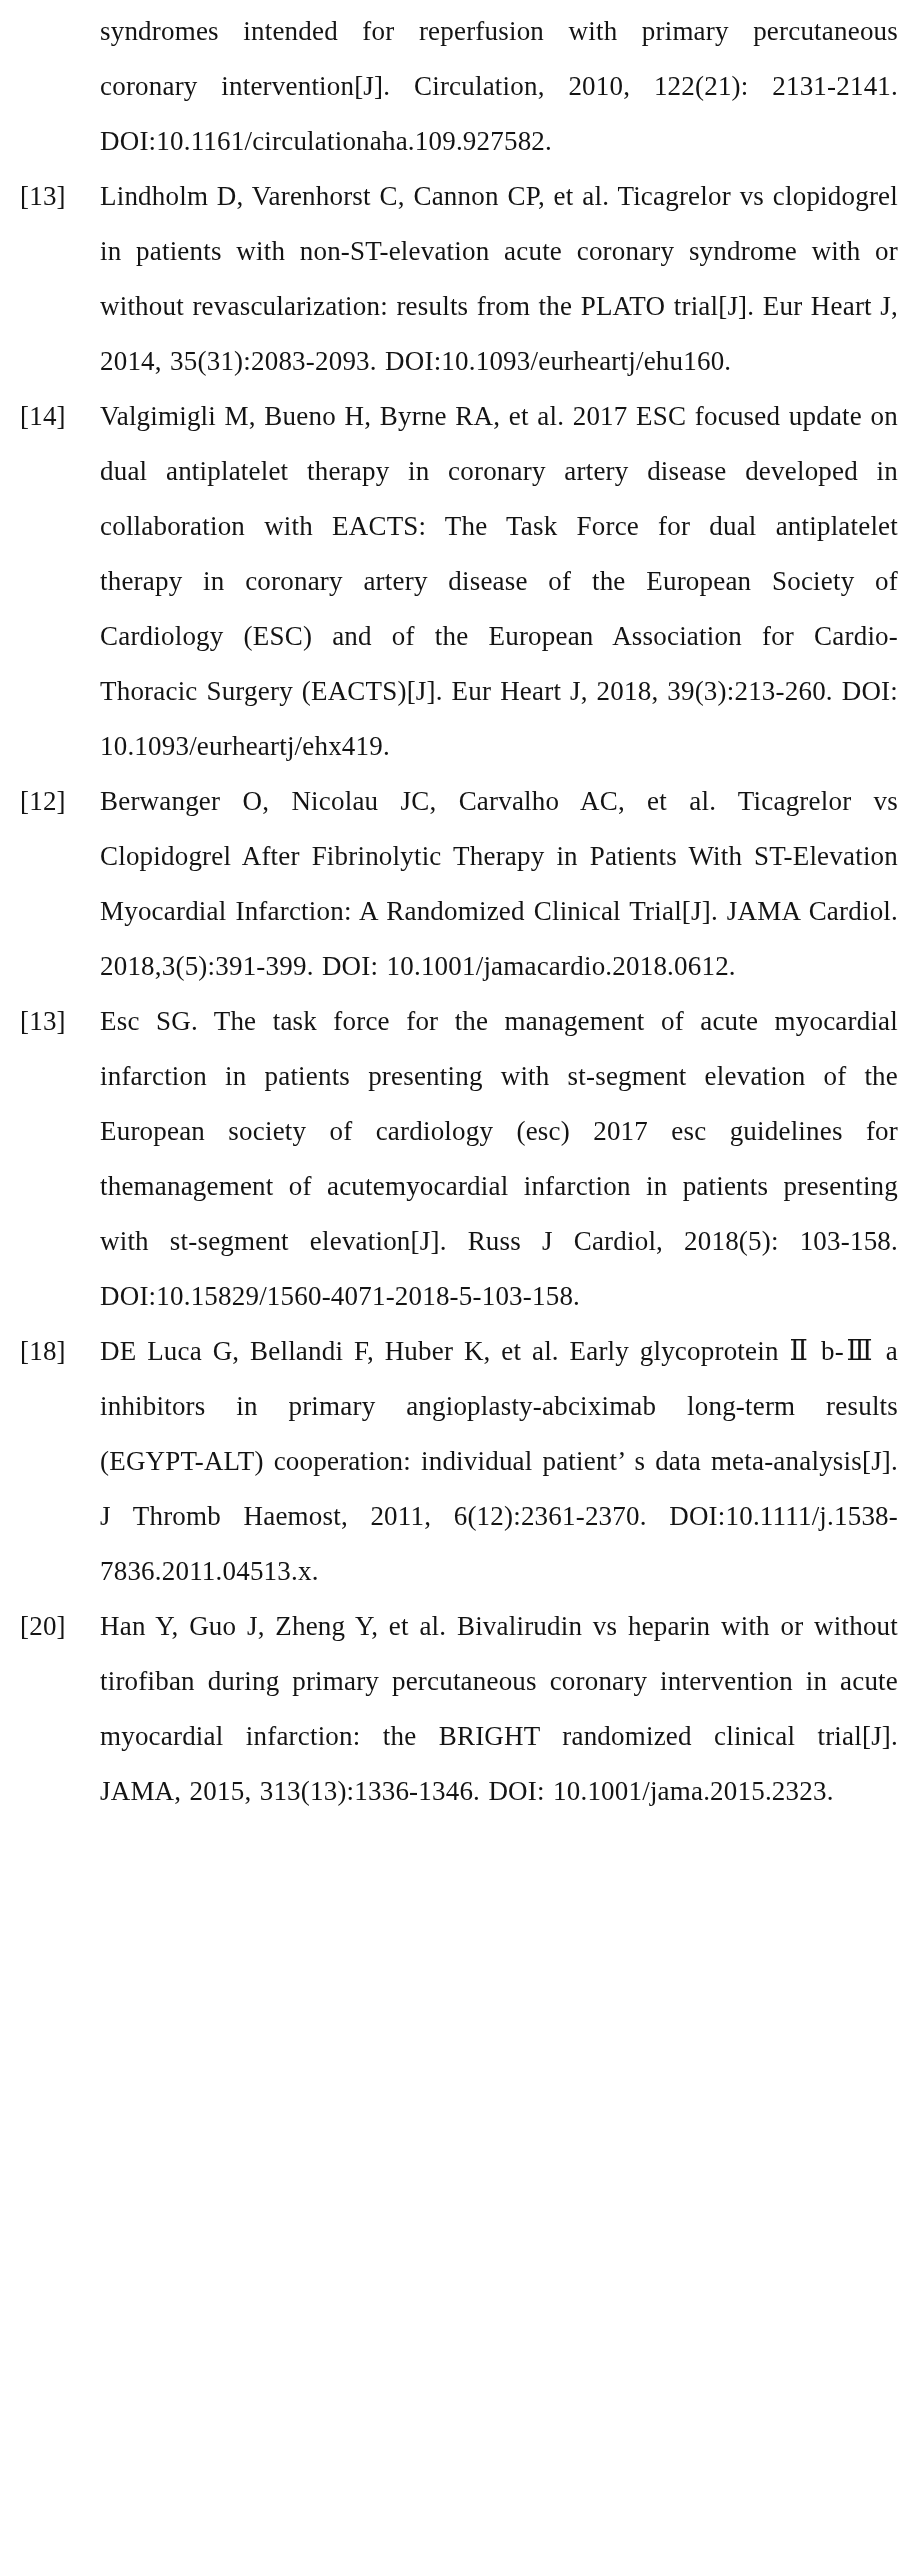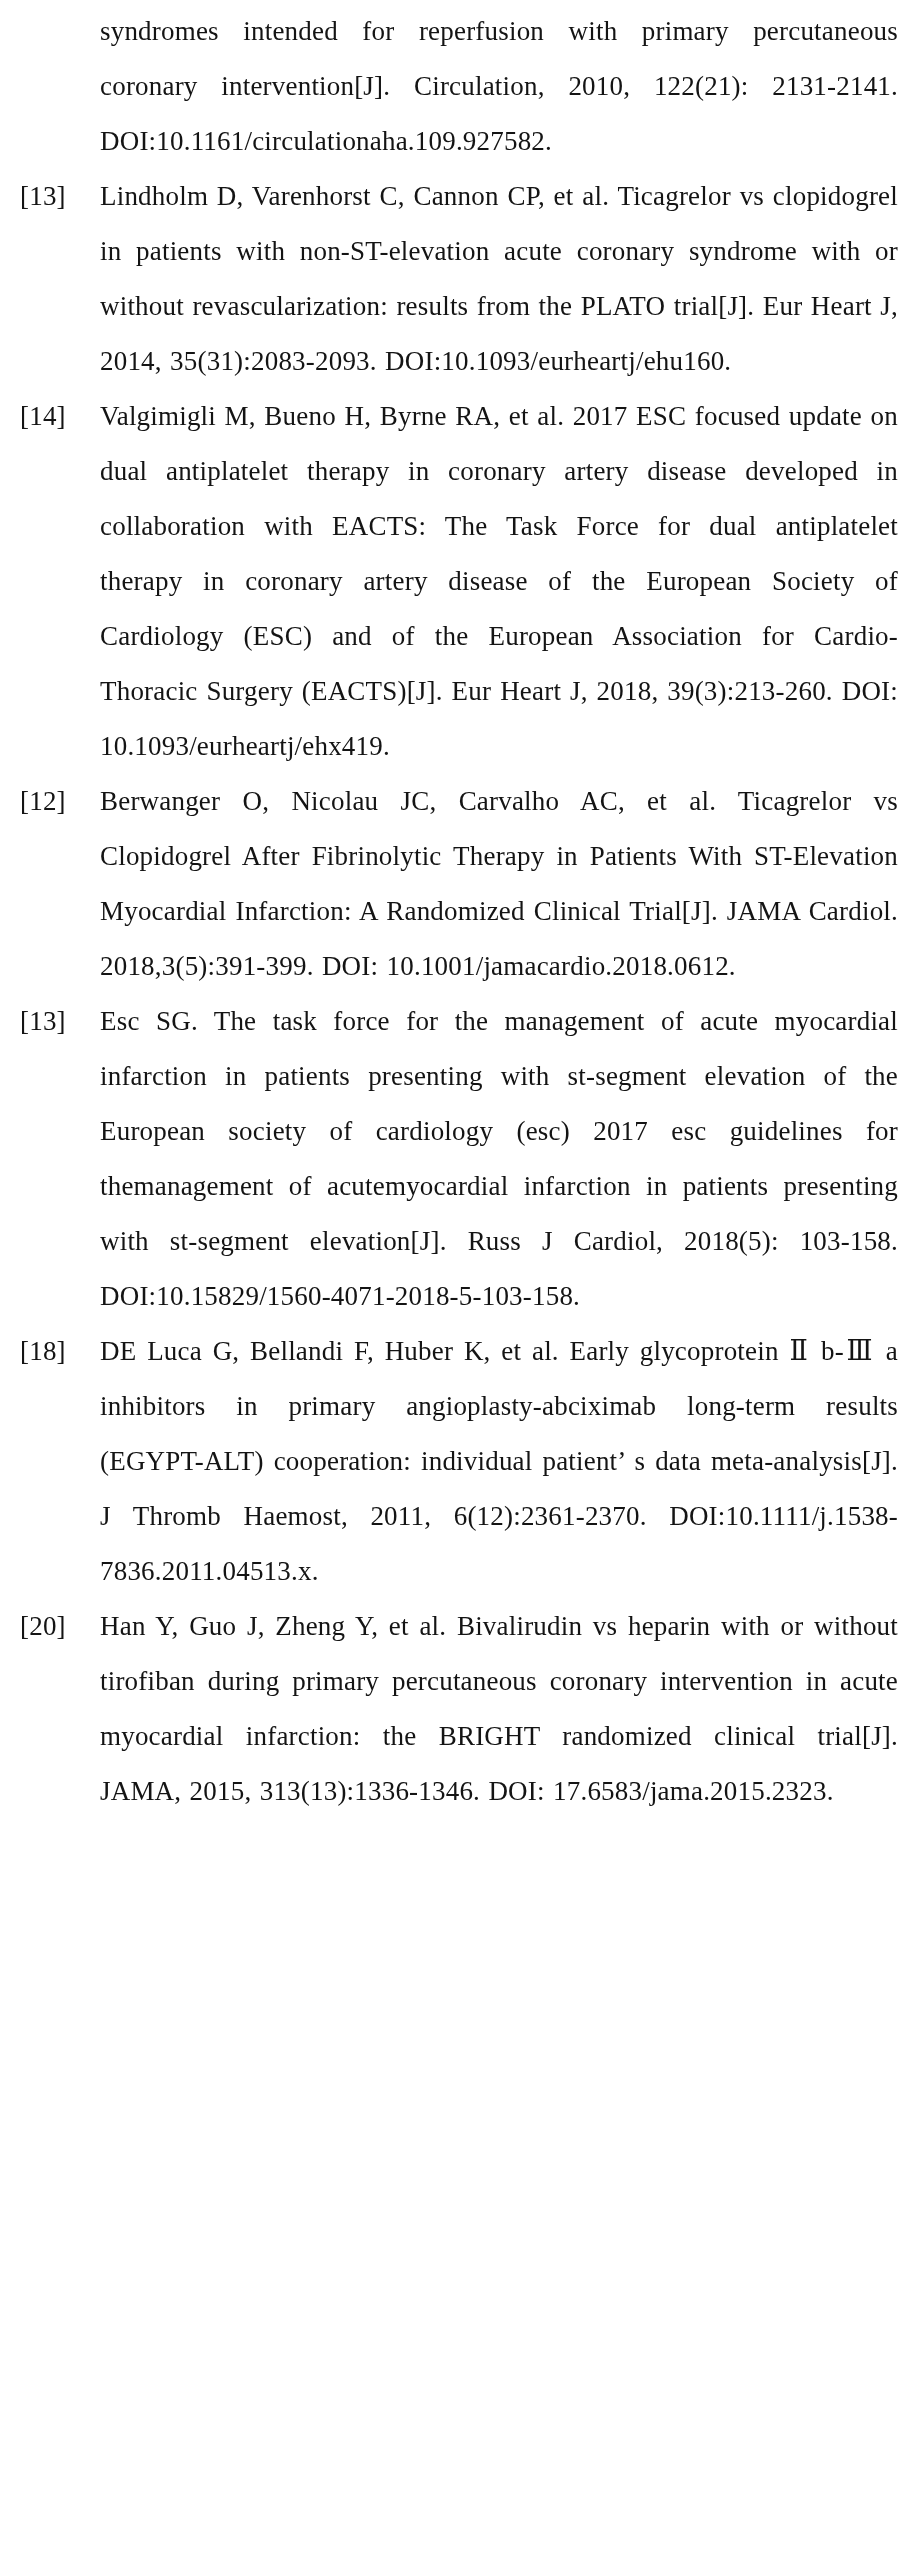--- a/index.html
+++ b/index.html
@@ -69,18 +69,18 @@
 
 
   <div class="ref">
     <div class="ref-label">[18]</div>
     <div class="ref-text">DE Luca G, Bellandi F, Huber K, et al. Early glycoprotein Ⅱ b-Ⅲ a inhibitors in primary angioplasty-abciximab long-term results (EGYPT-ALT) cooperation: individual patient’ s data meta-analysis[J]. J Thromb Haemost, 2011, 6(12):2361-2370. DOI:10.1111/j.1538-7836.2011.04513.x.</div>
   </div>
 
 
   <div class="ref">
     <div class="ref-label">[20]</div>
-    <div class="ref-text">Han Y, Guo J, Zheng Y, et al. Bivalirudin vs heparin with or without tirofiban during primary percutaneous coronary intervention in acute myocardial infarction: the BRIGHT randomized clinical trial[J]. JAMA, 2015, 313(13):1336-1346. DOI: 17.6583/jama.2015.2323.</div>
+    <div class="ref-text">Han Y, Guo J, Zheng Y, et al. Bivalirudin vs heparin with or without tirofiban during primary percutaneous coronary intervention in acute myocardial infarction: the BRIGHT randomized clinical trial[J]. JAMA, 2015, 313(13):1336-1346. DOI: 10.1001/jama.2015.2323.</div>
   </div>
 
 
 </div>
 
 
 </body></html>

